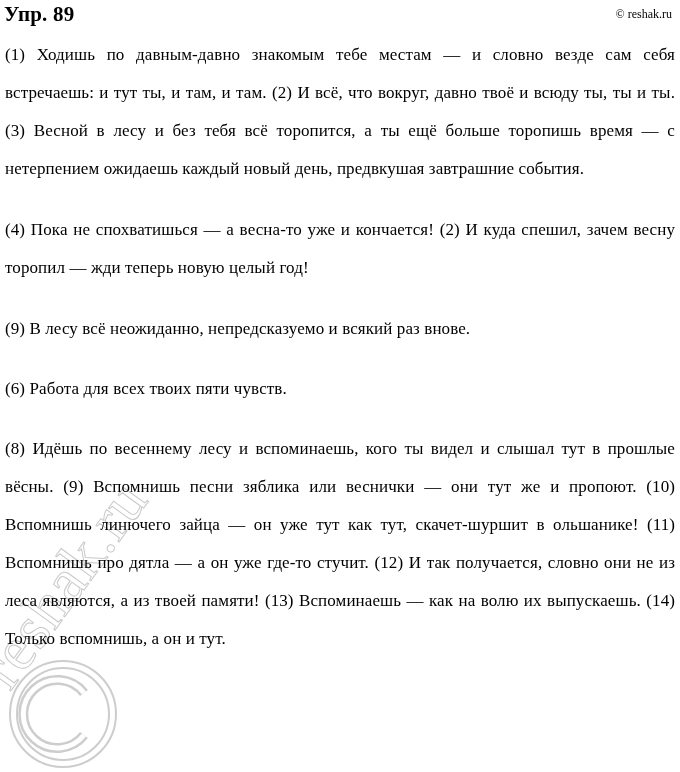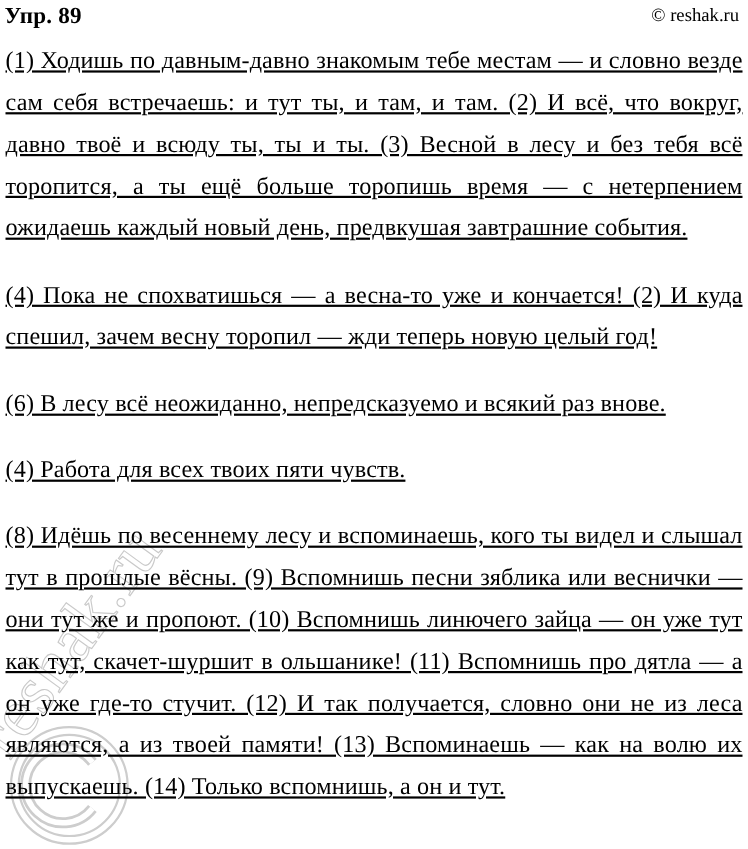--- a/index.html
+++ b/index.html
@@ -69,39 +69,38 @@
     align-items: flex-start;
     justify-content: space-between;
   }
   .ex-title {
     font-size: 21px;
     font-weight: bold;
     line-height: 24px;
     letter-spacing: 0.2px;
   }
   .copyright {
-    font-size: 17px;
+    font-size: 12px;
     line-height: 24px;
     padding-right: 2px;
   }
 
   
   .content {
     position: relative;
     z-index: 2;
     padding: 4px 5px 0 5px;
   }
   p.para {
     margin: 0 0 23px 0;
-    font-size: 22px;
+    font-size: 17px;
     line-height: 38px;
     text-align: justify;
     text-justify: inter-word;
     letter-spacing: 0.1px;
-    text-decoration: underline;
   }
   p.para:last-child { margin-bottom: 0; }
   p.tight { margin-bottom: 22px; }
   .task { margin-top: 4px; }
 </style>
 </head>
 <body>
 
 <div id="page">
 
@@ -118,18 +117,18 @@
   </div>
 
   <div class="header">
     <div class="ex-title">Упр. 89</div>
     <div class="copyright">© reshak.ru</div>
   </div>
 
   <div class="content">
     <p class="para">(1) Ходишь по давным-давно знакомым тебе местам — и словно везде сам себя встречаешь: и тут ты, и там, и там. (2) И всё, что вокруг, давно твоё и всюду ты, ты и ты. (3) Весной в лесу и без тебя всё торопится, а ты ещё больше торопишь время — с нетерпением ожидаешь каждый новый день, предвкушая завтрашние события.</p>
     <p class="para">(4) Пока не спохватишься — а весна-то уже и кончается! (2) И куда спешил, зачем весну торопил — жди теперь новую целый год!</p>
-    <p class="para tight">(6) В лесу всё неожиданно, непредсказуемо и всякий раз внове.</p>
-    <p class="para tight">(4) Работа для всех твоих пяти чувств.</p>
+    <p class="para tight">(9) В лесу всё неожиданно, непредсказуемо и всякий раз внове.</p>
+    <p class="para tight">(6) Работа для всех твоих пяти чувств.</p>
     <p class="para">(8) Идёшь по весеннему лесу и вспоминаешь, кого ты видел и слышал тут в прошлые вёсны. (9) Вспомнишь песни зяблика или веснички — они тут же и пропоют. (10) Вспомнишь линючего зайца — он уже тут как тут, скачет-шуршит в ольшанике! (11) Вспомнишь про дятла — а он уже где-то стучит. (12) И так получается, словно они не из леса являются, а из твоей памяти! (13) Вспоминаешь — как на волю их выпускаешь. (14) Только вспомнишь, а он и тут.</p>
   </div>
 
 </div>
 
 </body></html>

